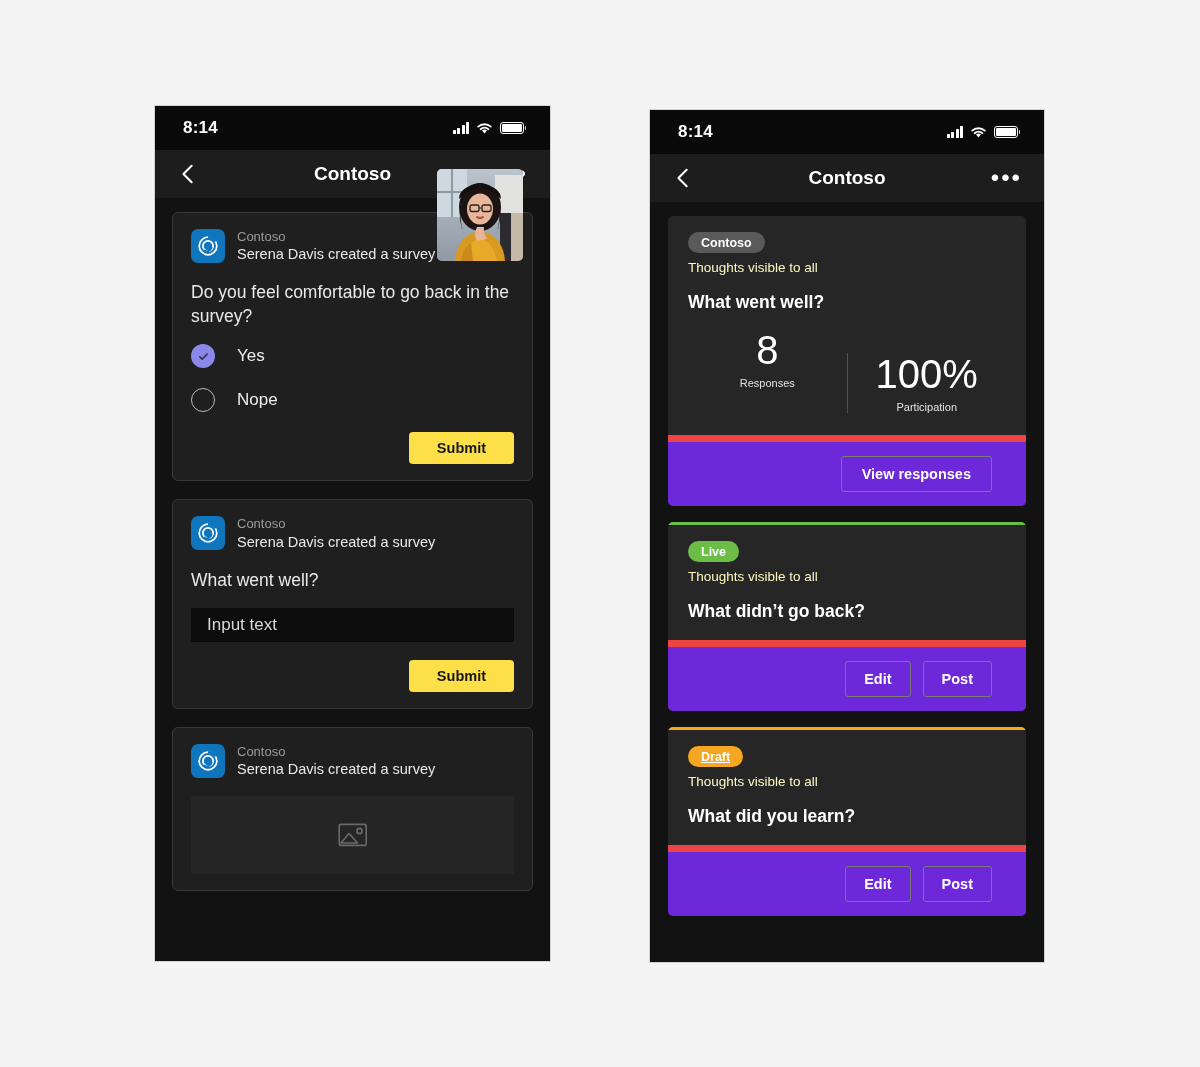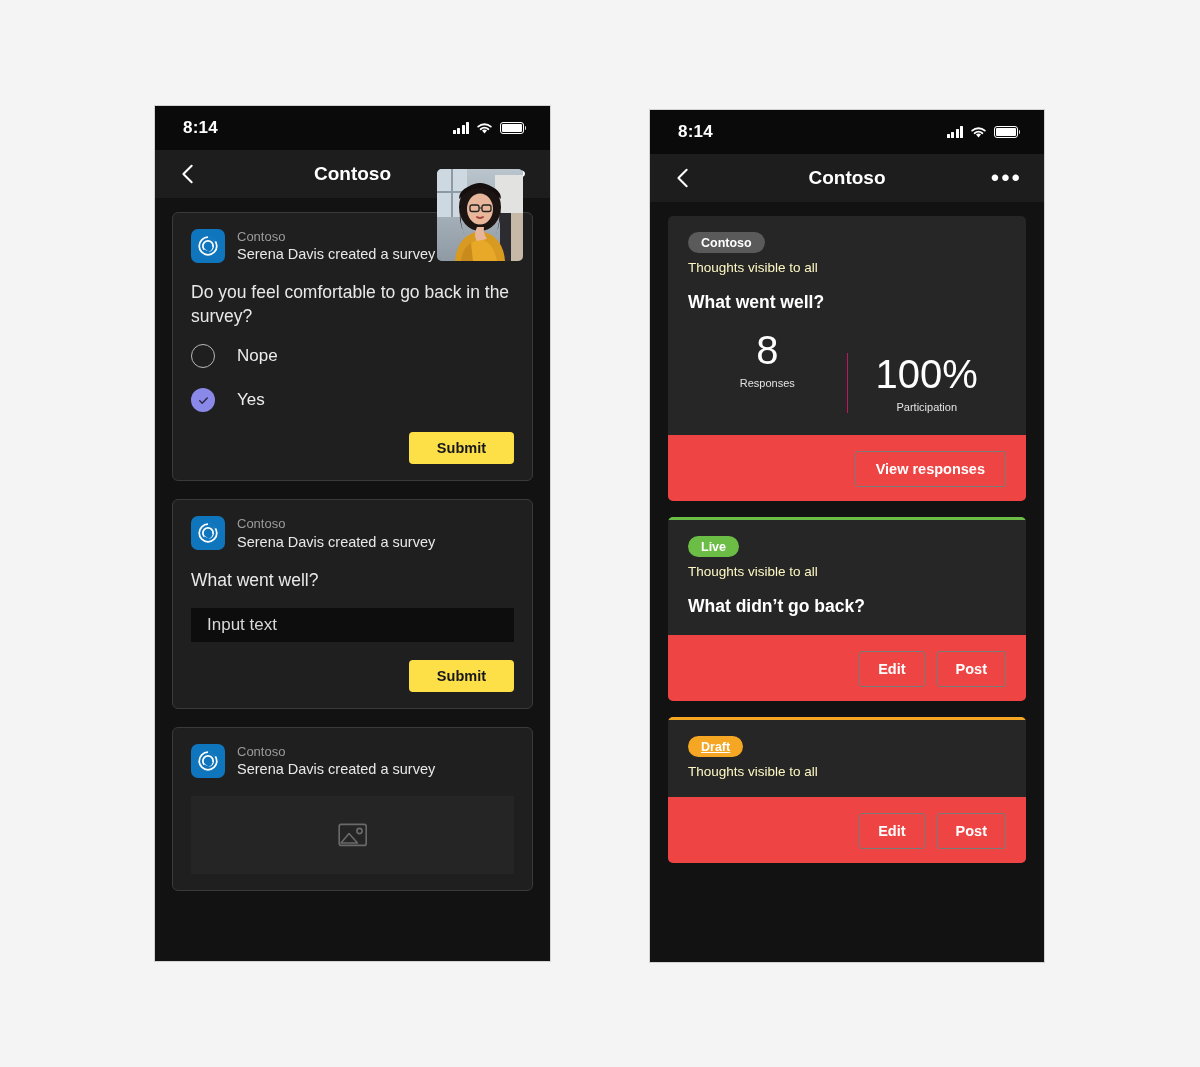--- a/index.html
+++ b/index.html
@@ -231,23 +231,23 @@
     display: flex;
     margin-top: 16px;
     padding-bottom: 4px;
   }
   .stat { flex: 1; text-align: center; }
   .stat + .stat { border-left: 1px solid #be185d; margin-top: 24px; }
   .stat-num { color: #ffffff; font-size: 40px; line-height: 1.05; font-weight: normal; }
   .stat-lbl { color: #e2e2e2; font-size: 11px; margin-top: 6px; }
 
   .rcard-foot {
-    background: #ef4444;
-    border-top: 2px solid #ef4444;
-    padding: 14px 20px;
+    background: #6d28d9;
+    border-top: 7px solid #ef4444;
+    padding: 14px 34px;
     display: flex;
     justify-content: flex-end;
     gap: 12px;
   }
   .ghost-btn {
     background: transparent;
     border: 1px solid #7a7a7a;
     color: #ffffff;
     font-size: 14.5px;
     font-weight: bold;
@@ -337,30 +337,30 @@
         <div class="head-text">
           <div class="head-app">Contoso</div>
           <div class="head-sub">Serena Davis created a survey</div>
         </div>
       </div>
 
       <p class="q-text">Do you feel comfortable to go back in the survey?</p>
 
       <div class="options">
         <div class="option">
-          <span class="radio off"></span>
-          <span class="option-label">Nope</span>
-        </div>
-        <div class="option">
           <span class="radio on">
             <svg viewBox="0 0 16 16">
                 <path d="M3.4 8.4 L6.4 11.3 L12.6 4.9" stroke="#2a2942" stroke-width="1.8" fill="none" stroke-linecap="round" stroke-linejoin="round"></path>
               </svg>
           </span>
           <span class="option-label">Yes</span>
+        </div>
+        <div class="option">
+          <span class="radio off"></span>
+          <span class="option-label">Nope</span>
         </div>
       </div>
 
       <div class="btn-row">
         <button class="btn-submit">Submit</button>
       </div>
     </div>
 
     <div class="card">
       <div class="card-head">
@@ -483,20 +483,21 @@
         <button class="ghost-btn">Edit</button>
         <button class="ghost-btn">Post</button>
       </div>
     </div>
 
     <div class="rcard">
       <span class="accent" style="background:#f5a623"></span>
       <div class="rcard-body">
         <span class="badge draft" style="background:#f5a623">Draft</span>
         <div class="visib">Thoughts visible to all</div>
+        <div class="rq">What did you learn?</div>
       </div>
       <div class="rcard-foot">
         <button class="ghost-btn">Edit</button>
         <button class="ghost-btn">Post</button>
       </div>
     </div>
 
   </div>
 </div>
 

